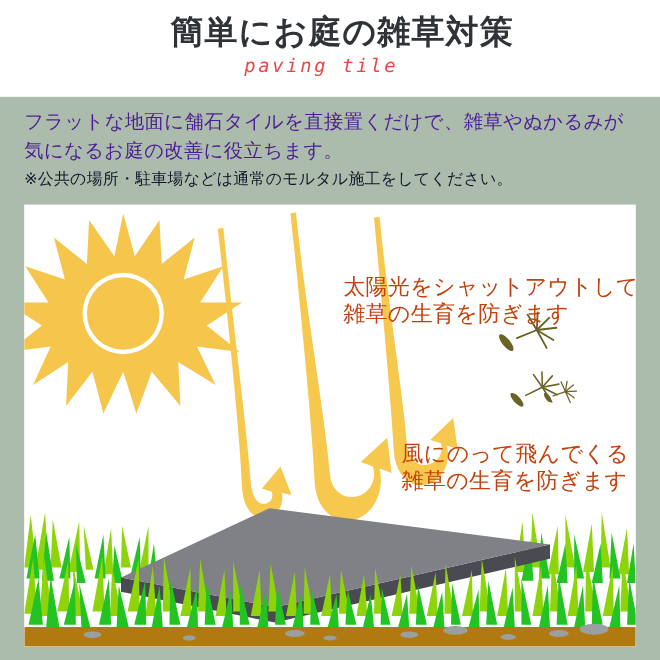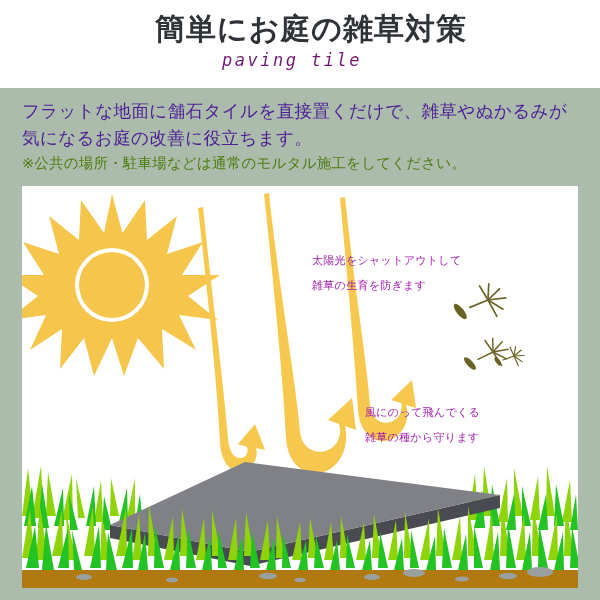--- a/index.html
+++ b/index.html
@@ -13,51 +13,51 @@
   
   .header{position:absolute;left:0;top:0;width:600px;height:88px;background:#ffffff;}
   .title{
     position:absolute;left:0;top:9px;width:600px;text-align:center;
     font-size:30px;font-weight:700;color:#2f3338;letter-spacing:1px;
     font-family:"DejaVu Sans","Liberation Sans",sans-serif;
     padding-left:11px;
   }
   .subtitle{
     position:absolute;left:0;top:50px;width:584px;text-align:center;
-    font-size:17px;font-style:italic;color:#701a75;letter-spacing:2.5px;
+    font-size:17px;font-style:italic;color:#ef4444;letter-spacing:2.5px;
     font-family:"DejaVu Sans Mono","Liberation Mono",monospace;
   }
 
   
   .sage{position:absolute;left:0;top:88px;width:600px;height:512px;background:#acbcac;}
 
   .lead{
     position:absolute;left:22px;top:98px;width:560px;
     font-size:17.5px;line-height:27px;color:#4c1d95;letter-spacing:.4px;
     font-family:"DejaVu Sans","Liberation Sans",sans-serif;
   }
   .note{
     position:absolute;left:22px;top:152px;width:560px;
-    font-size:14.5px;line-height:22px;color:#4d7c0f;letter-spacing:.2px;
+    font-size:14.5px;line-height:22px;color:#0f172a;letter-spacing:.2px;
     font-family:"DejaVu Sans","Liberation Sans",sans-serif;
   }
 
   
   .panel{
     position:absolute;left:22px;top:186px;width:556px;height:402px;
     background:#ffffff;overflow:hidden;
   }
 
   .panel-svg{position:absolute;left:0;top:0;width:556px;height:402px;display:block;}
 
   
   .label{
-    position:absolute;color:#a21caf;letter-spacing:.3px;
-    font-family:"DejaVu Sans","Liberation Sans",sans-serif;
-    font-size:11px;line-height:25px;white-space:pre;
+    position:absolute;color:#c2410c;letter-spacing:.3px;
+    font-family:"DejaVu Sans","Liberation Sans",sans-serif;
+    font-size:20px;line-height:25px;white-space:pre;
   }
   .label-sun{left:290px;top:62px;}
   .label-sheet{left:8px;top:194px;}
   .label-seed{left:343px;top:214px;}
 </style>
 </head>
 <body>
 
 <div id="root">
 
@@ -231,16 +231,16 @@
         </g>
       </g>
 
     </svg>
 
     <div class="label label-sun">太陽光をシャットアウトして
 雑草の生育を防ぎます</div>
 
 
     <div class="label label-seed">風にのって飛んでくる
-雑草の種から守ります</div>
+雑草の生育を防ぎます</div>
 
   </div>
 </div>
 
 </body></html>

